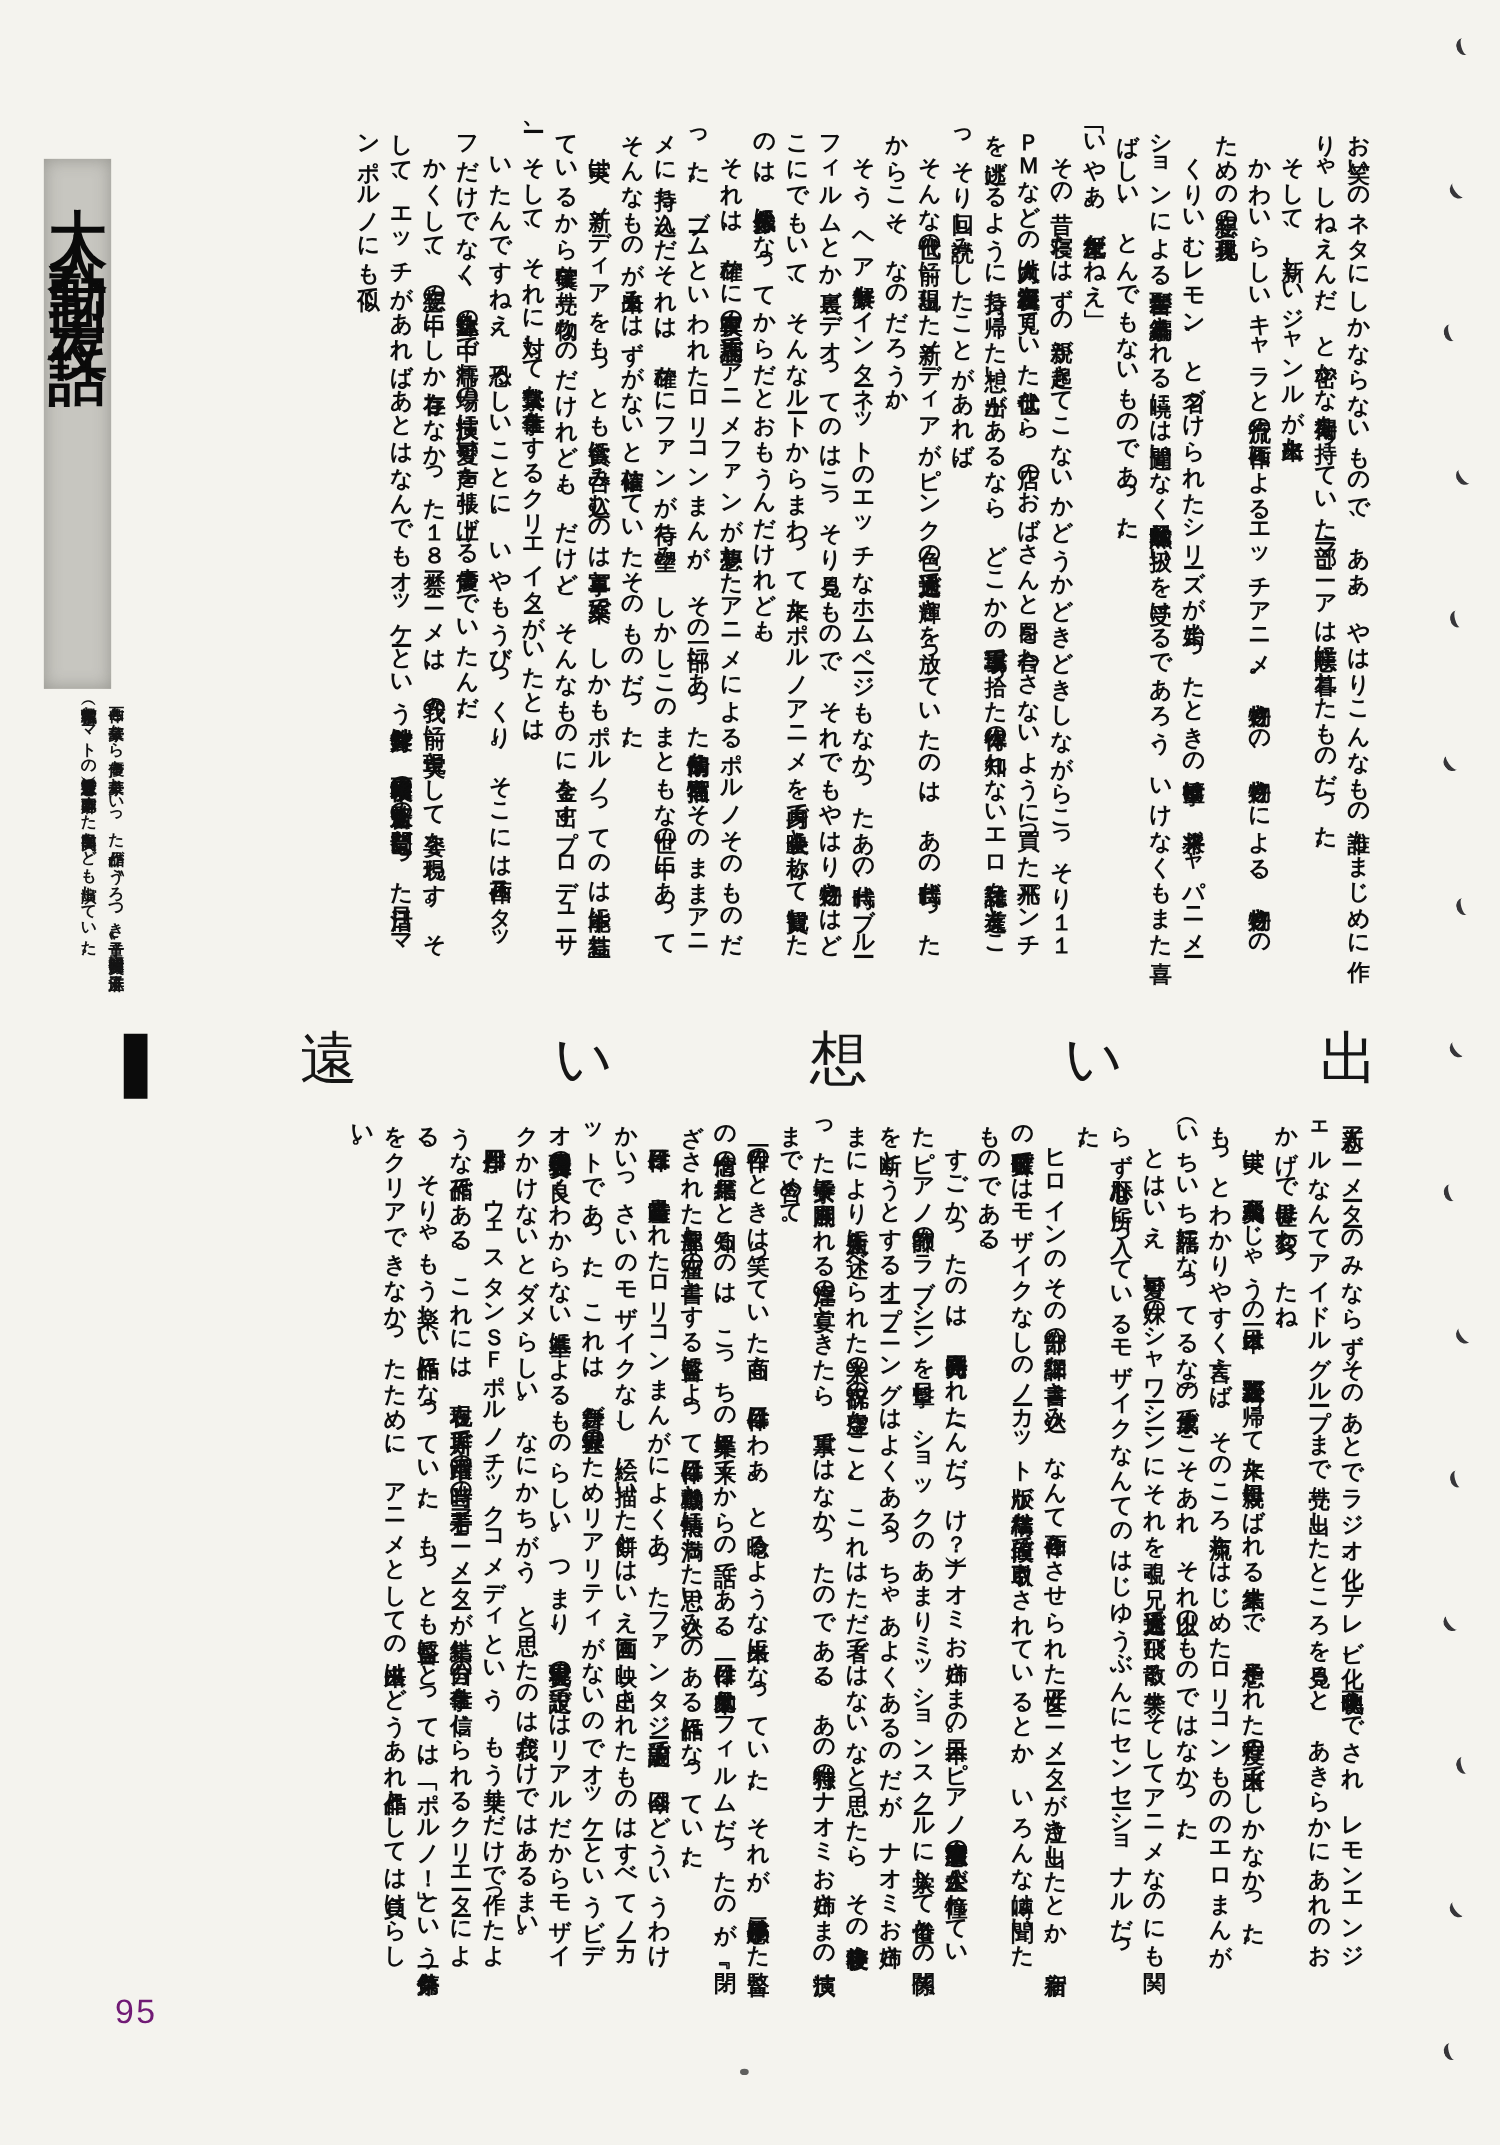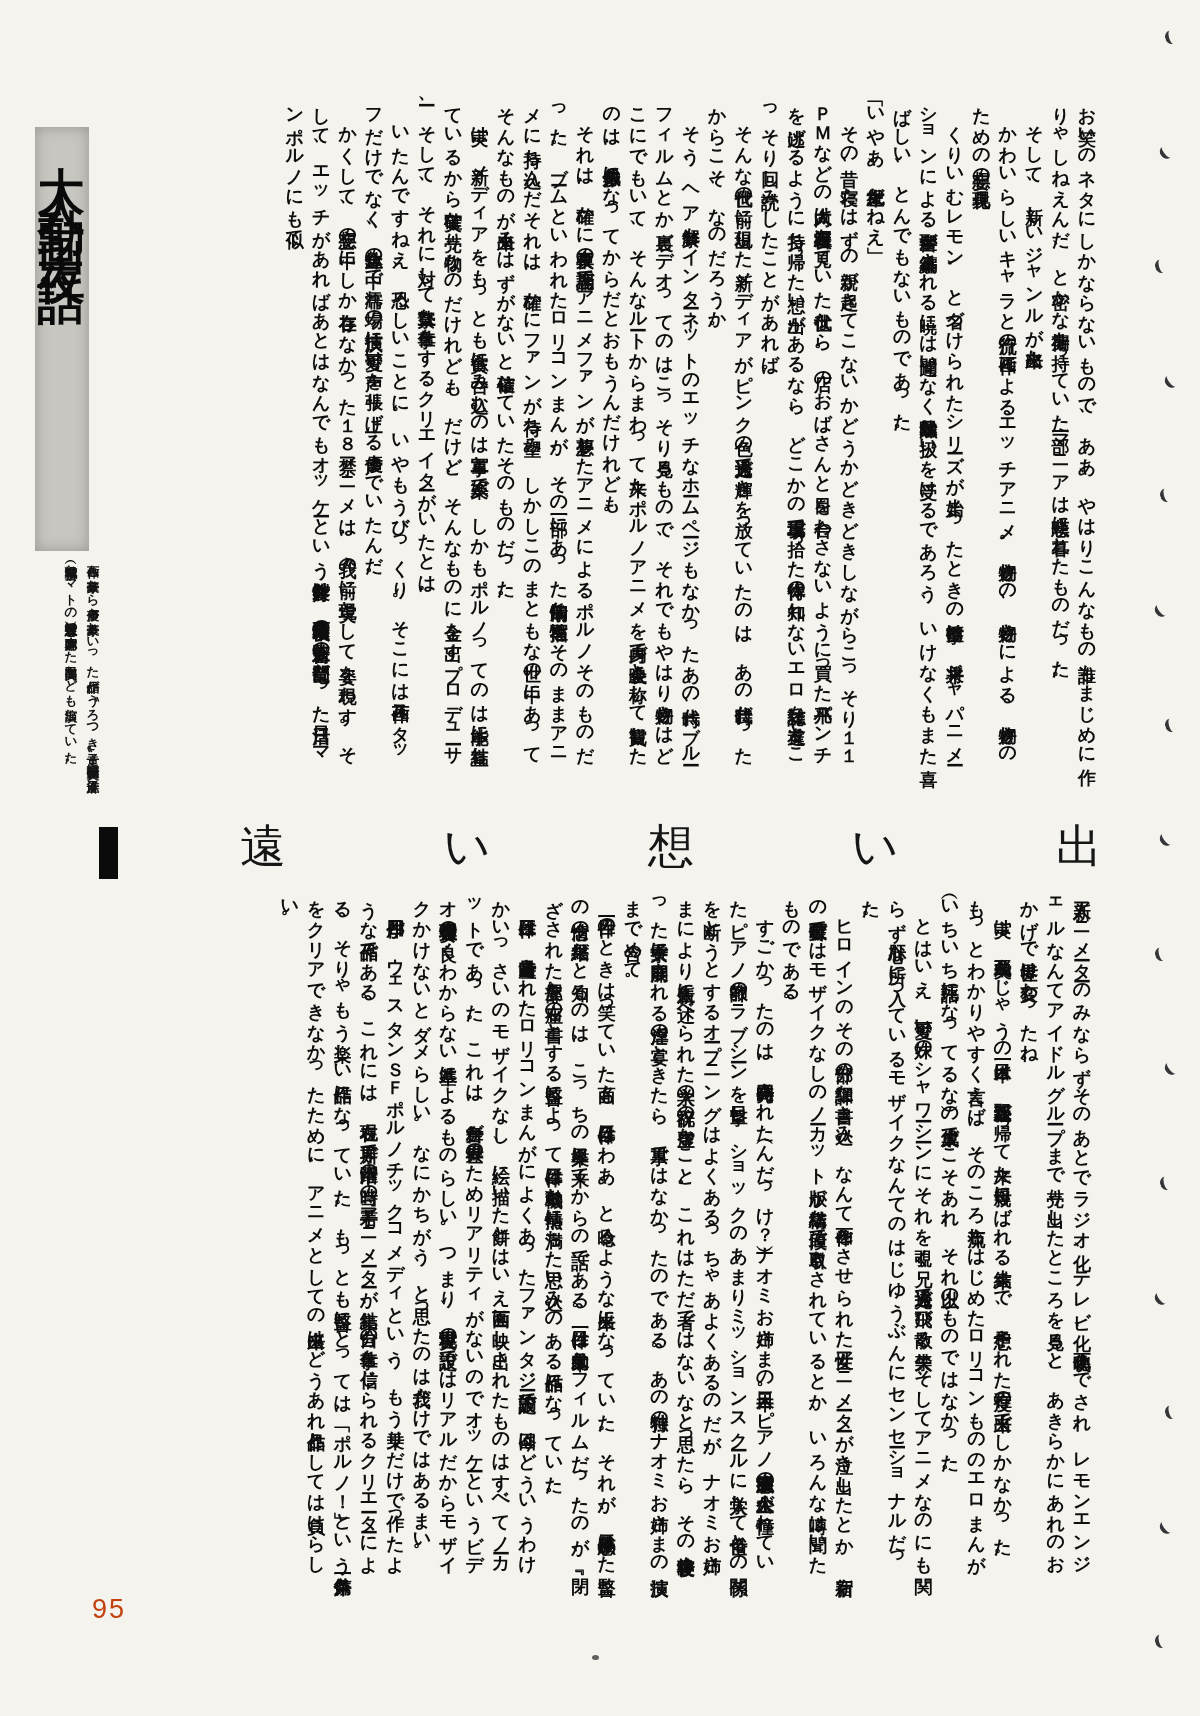--- a/index.html
+++ b/index.html
@@ -85,21 +85,21 @@
     font-weight:bold;
     color:#141414;
   }
   #caption-note p{margin:0;padding:0;}
   
   #page-number{
     position:absolute;
     left:92px;top:1594px;
     font-size:27px;
     font-weight:normal;
-    color:#c2410c;
+    color:#701a75;
     letter-spacing:2px;
   }
   
   #binding-marks{
     position:absolute;
     top:0;right:0;width:60px;height:100%;
   }
   .binding-mark{
     position:absolute;
     width:9px;height:14px;

